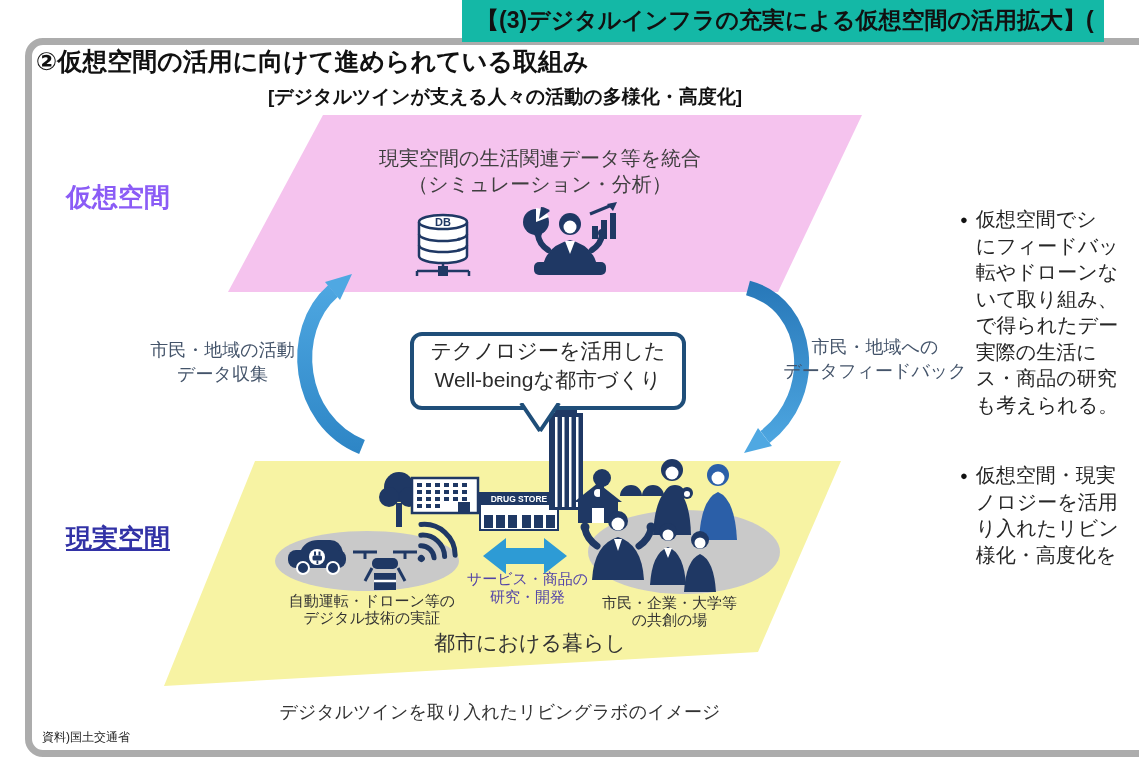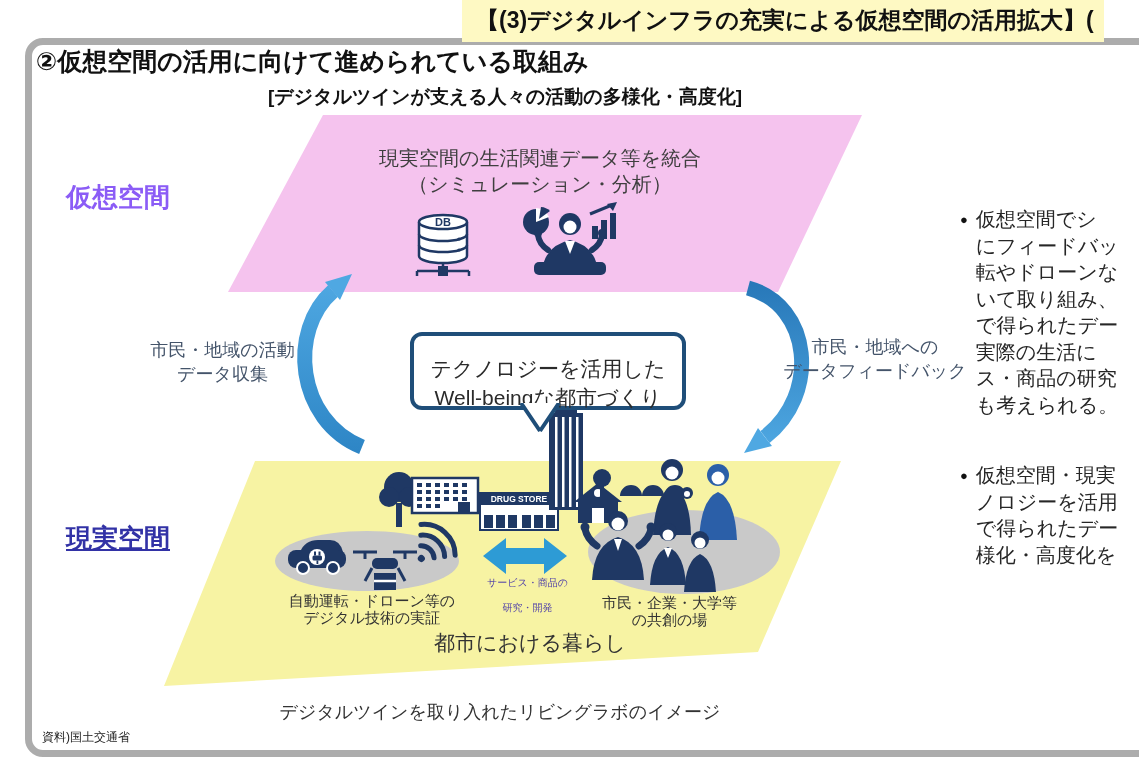--- a/index.html
+++ b/index.html
@@ -12,42 +12,42 @@
   .abs{position:absolute;}
   .pre{white-space:pre-line;}
   .ctr{text-align:center;}
   
   .frame{
     left:25px;top:38px;width:1250px;height:719px;
     box-sizing:border-box;border:7px solid #acacac;border-radius:18px;
     z-index:0;background:transparent;
   }
   .page-title{
-    left:462px;top:0;z-index:3;background:#fef9c3;
+    left:462px;top:0;z-index:3;background:#14b8a6;
     padding:5px 10px 6px 14px;font-size:23px;font-weight:bold;color:#111;
     white-space:nowrap;
   }
   .heading{left:36px;top:45px;font-size:25px;font-weight:bold;color:#111;z-index:2;white-space:nowrap;}
   .subtitle{left:240px;top:84px;width:530px;font-size:19px;font-weight:bold;color:#111;z-index:2;}
   .space-label{font-size:26px;font-weight:bold;z-index:2;white-space:nowrap;}
   .virtual-label{left:66px;top:180px;color:#8b5cf6;text-align:right;}
   .real-label{left:66px;top:521px;color:#3232a6;text-decoration:underline;}
   .pink-desc{left:340px;top:145px;width:400px;font-size:20px;line-height:26px;color:#3f3f3f;z-index:2;text-align:center;}
   .arrow-lbl{font-size:18px;line-height:24px;color:#44546a;z-index:2;}
   .collect-lbl{left:130px;top:338px;width:185px;font-family:Liberation Serif, serif;}
   .feedback-lbl{left:780px;top:335px;width:190px;}
   .bubble{
     left:410px;top:332px;width:276px;height:78px;box-sizing:border-box;
     background:#fff;border:4px solid #1f4e79;border-radius:12px;z-index:2;
-    font-size:21px;line-height:29px;color:#2b2b2b;padding-top:18px;
+    font-size:21px;line-height:29px;color:#2b2b2b;padding-top:0;
   }
   .pointer-svg{left:518px;top:403px;z-index:3;}
   .small-cap{font-size:15px;line-height:17px;color:#333;z-index:2;}
   .auto-cap{left:282px;top:592px;width:180px;}
-  .service-cap{left:445px;top:570px;width:165px;color:#5243a8;font-size:10px;line-height:25px;}
+  .service-cap{left:445px;top:570px;width:165px;color:#5243a8;font-size:15px;line-height:18px;}
   .kyoso-cap{left:582px;top:594px;width:175px;}
   .city-life{left:430px;top:629px;width:200px;font-size:21px;color:#333;z-index:2;}
   .caption{left:240px;top:700px;width:520px;font-size:18px;color:#333;z-index:2;}
   .source{left:42px;top:729px;font-size:12px;color:#222;z-index:2;}
   .bullet{z-index:2;display:flex;width:200px;}
   .bullet .dot{font-size:13px;margin:6px 8px 0 0;color:#111;flex:0 0 auto;}
   .bullet .btxt{font-size:20px;line-height:26.5px;color:#262626;}
   .b1{left:960px;top:206px;}
   .b2{left:960px;top:462px;}
   svg text{font-family:"Liberation Sans","DejaVu Sans",sans-serif;}
@@ -300,15 +300,15 @@
 いて取り組み、
 で得られたデー
 実際の生活に
 ス・商品の研究
 も考えられる。</div>
 </div>
 <div class="abs bullet b2">
   <span class="dot">●</span>
   <div class="btxt pre">仮想空間・現実
 ノロジーを活用
-で得られたデー
+り入れたリビン
 様化・高度化を</div>
 </div>
 
 </body></html>

